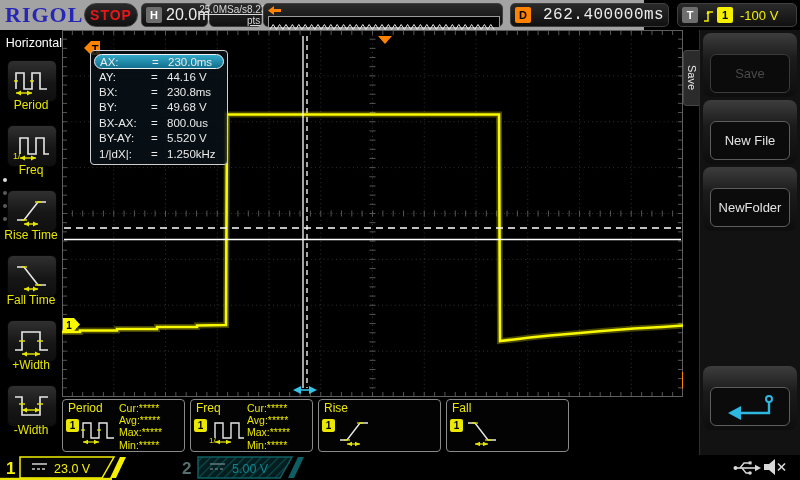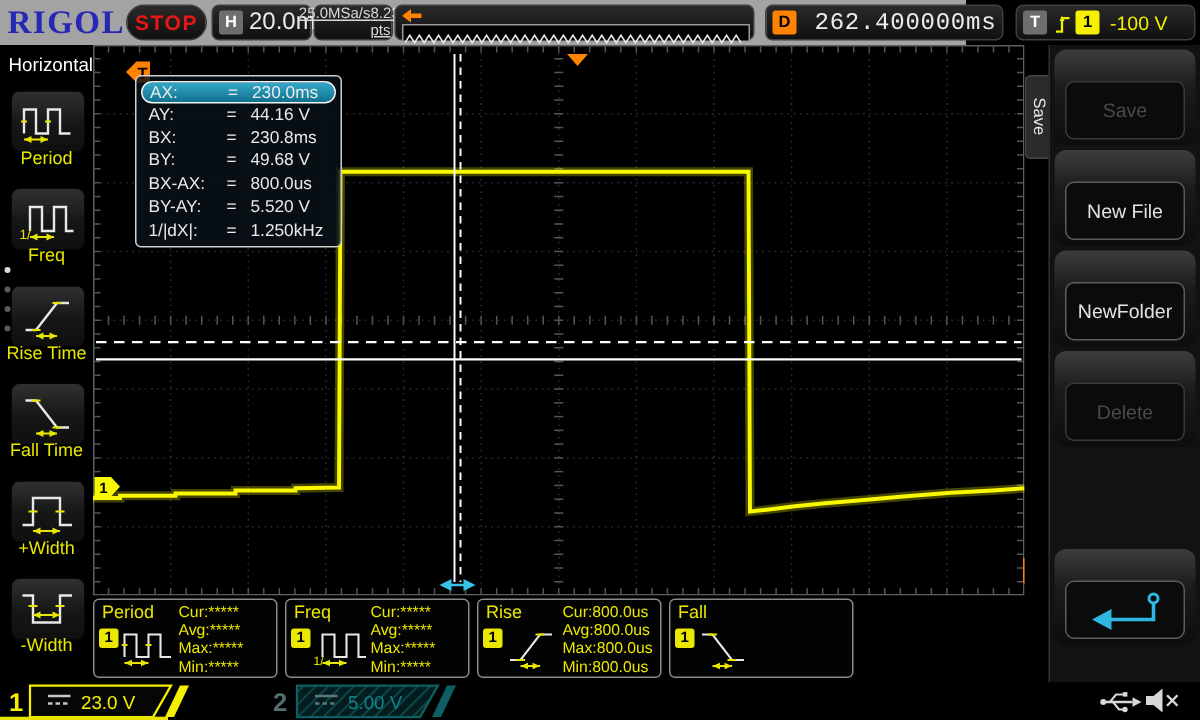--- a/index.html
+++ b/index.html
@@ -594,23 +594,20 @@
 <div id="rightmenu">
   <div class="rm-slot" style="top:3px">
     <div class="rm-btn disabled">Save</div>
   </div>
   <div class="rm-slot" style="top:137px">
     <div class="rm-btn">NewFolder</div>
   </div>
   <div class="rm-slot" style="top:70px">
     <div class="rm-btn">New File</div>
   </div>
-  <div class="rm-slot" style="top:204px">
-    <div class="rm-btn disabled">Delete</div>
-  </div>
   <div class="rm-slot" style="top:336px">
     <div class="rm-btn">
       <svg width="62" height="28" viewBox="0 0 62 28">
         <polyline points="50,8 50,20 20,20" fill="none" stroke="#2cb8e0" stroke-width="2.4"></polyline>
         <circle cx="50" cy="6" r="3" fill="#0b0b0b" stroke="#2cb8e0" stroke-width="2"></circle>
         <polygon points="22,13 22,27 9,20" fill="#2cb8e0"></polygon>
       </svg>
     </div>
   </div>
 </div>
@@ -656,26 +653,20 @@
   <div class="meas-title">Rise</div>
   <div class="meas-badge">1</div>
   <svg class="meas-icon" width="36" height="30" viewBox="0 0 36 30">
     <path d="M3,24 H10 L23,7 H31" fill="none" stroke="#e8e8e8" stroke-width="1.4"></path>
     <line x1="7" y1="24" x2="13" y2="24" stroke="#e6e600" stroke-width="1.2"></line>
     <line x1="20" y1="7" x2="26" y2="7" stroke="#e6e600" stroke-width="1.2"></line>
     <line x1="10" y1="28" x2="23" y2="28" stroke="#e6e600" stroke-width="1.2"></line>
     <polygon points="10,28 15,25.8 15,30.2" fill="#e6e600"></polygon>
       <polygon points="23,28 18,25.8 18,30.2" fill="#e6e600"></polygon>
   </svg>
-  <div class="meas-stats">
-    <div><span>Cur:</span><span>800.0us</span></div>
-    <div><span>Avg:</span><span>800.0us</span></div>
-    <div><span>Max:</span><span>800.0us</span></div>
-    <div><span>Min:</span><span>800.0us</span></div>
-  </div>
 </div>
 
 <div class="meas-box" style="left:446px">
   <div class="meas-title">Fall</div>
   <div class="meas-badge">1</div>
   <svg class="meas-icon" width="36" height="30" viewBox="0 0 36 30">
     <path d="M3,7 H10 L23,24 H31" fill="none" stroke="#e8e8e8" stroke-width="1.4"></path>
     <line x1="7" y1="7" x2="13" y2="7" stroke="#e6e600" stroke-width="1.2"></line>
     <line x1="20" y1="24" x2="26" y2="24" stroke="#e6e600" stroke-width="1.2"></line>
     <line x1="10" y1="28" x2="23" y2="28" stroke="#e6e600" stroke-width="1.2"></line>

